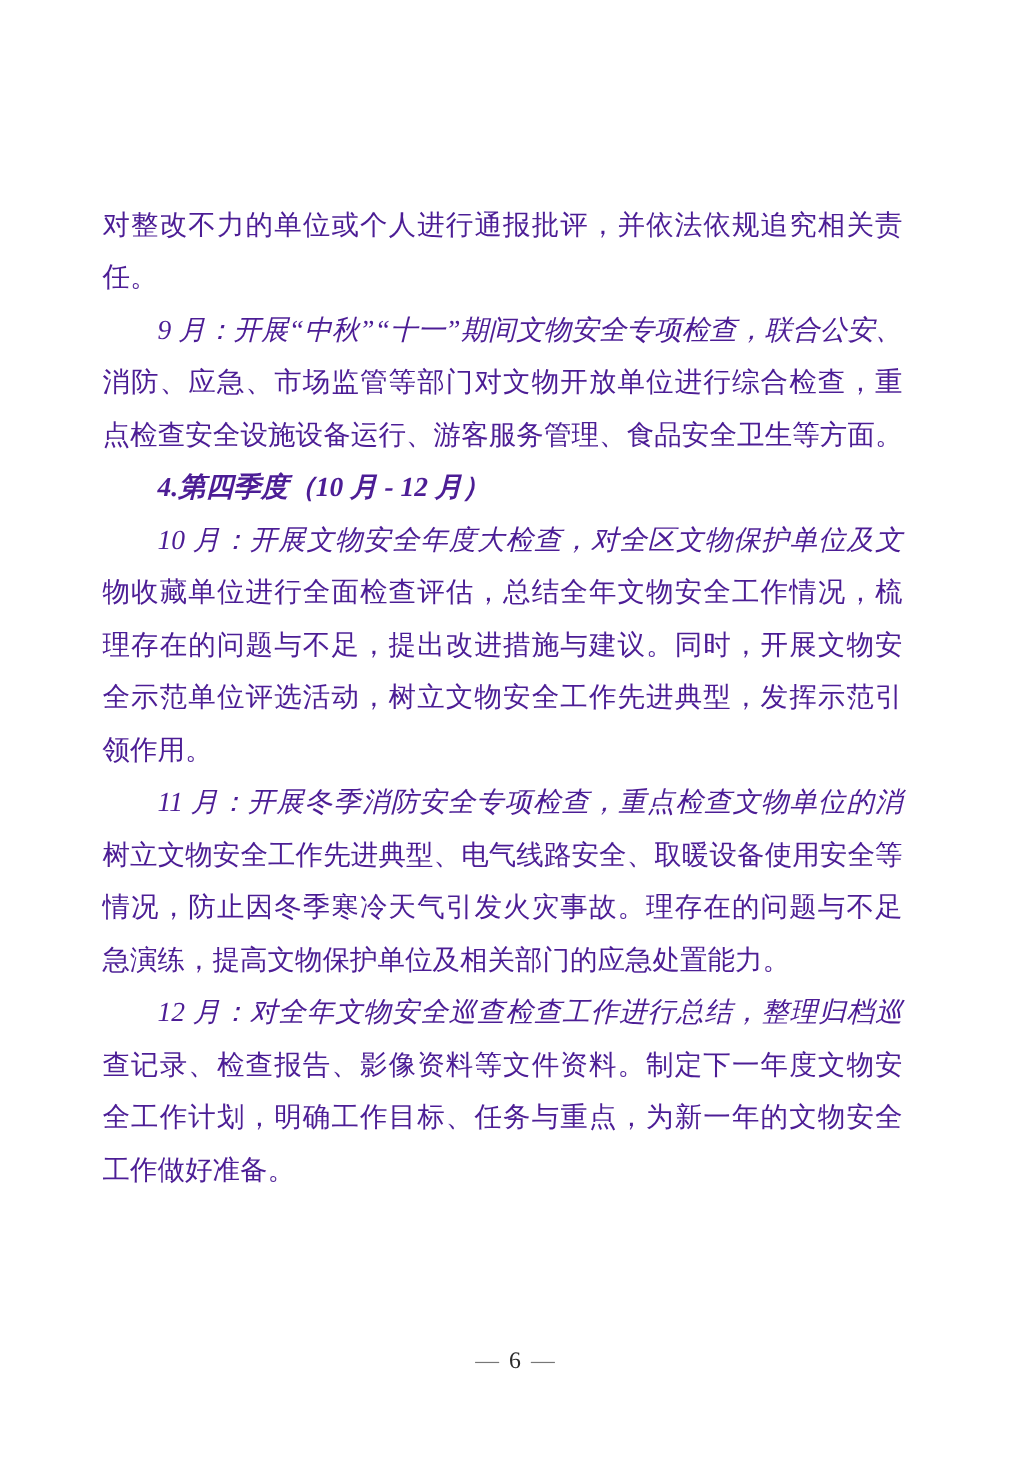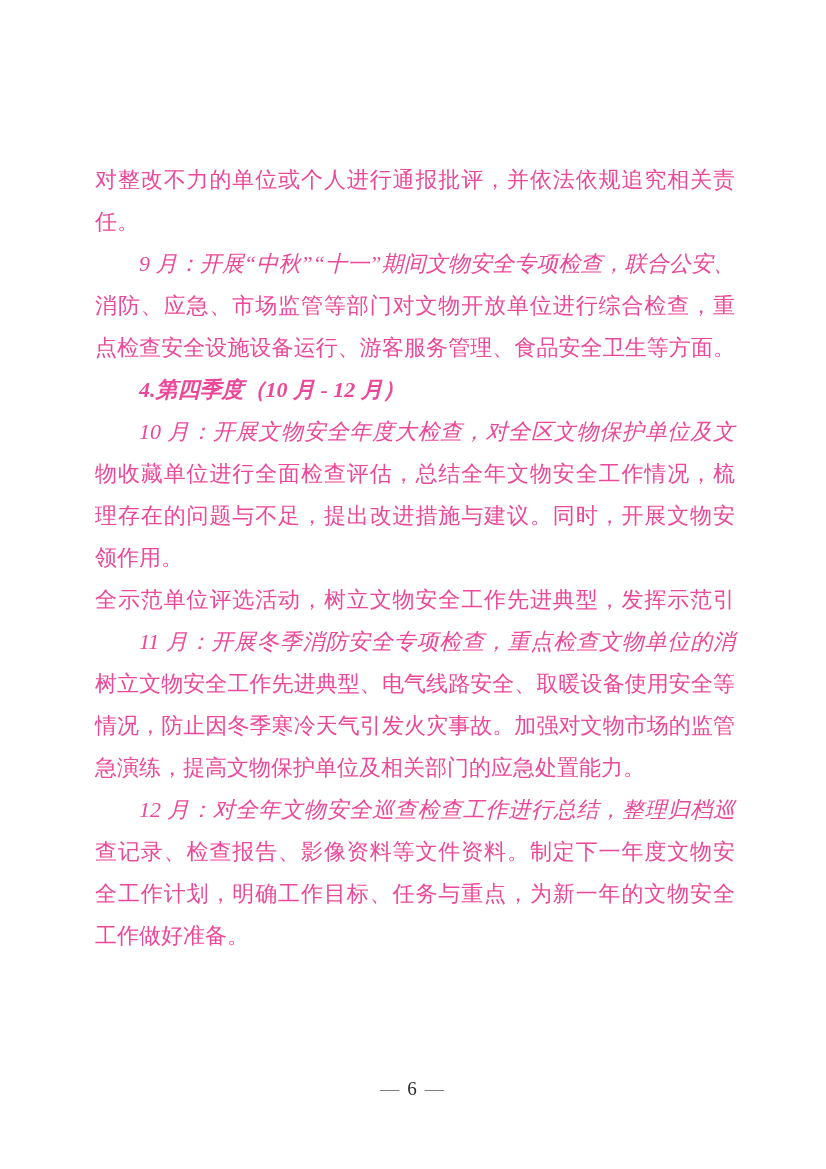--- a/index.html
+++ b/index.html
@@ -10,24 +10,24 @@
   .page {
     position: relative;
     width: 826px;
     height: 1169px;
     background: #ffffff;
     overflow: hidden;
     font-family: "Liberation Serif", "DejaVu Serif", serif;
   }
   .doc-body {
     position: absolute;
-    left: 95px;
+    left: 82px;
     top: 159px;
     width: 640px;
-    color: #ec4899;
+    color: #4c1d95;
     font-size: 22px;
   }
   .line {
     height: 42px;
     line-height: 42px;
     white-space: nowrap;
     text-align: left;
   }
   .line.justify {
     white-space: normal;
@@ -67,25 +67,25 @@
   <div class="doc-body">
       <div class="line justify">对整改不力的单位或个人进行通报批评，并依法依规追究相关责</div>
       <div class="line">任。</div>
       <div class="line justify indent">9 月：开展“中秋”“十一”期间文物安全专项检查，联合公安、</div>
       <div class="line justify">消防、应急、市场监管等部门对文物开放单位进行综合检查，重</div>
       <div class="line justify">点检查安全设施设备运行、游客服务管理、食品安全卫生等方面。</div>
       <div class="line indent bold">4.第四季度（10 月 - 12 月）</div>
       <div class="line justify indent">10 月：开展文物安全年度大检查，对全区文物保护单位及文</div>
       <div class="line justify">物收藏单位进行全面检查评估，总结全年文物安全工作情况，梳</div>
       <div class="line justify">理存在的问题与不足，提出改进措施与建议。同时，开展文物安</div>
+      <div class="line justify">全示范单位评选活动，树立文物安全工作先进典型，发挥示范引</div>
       <div class="line">领作用。</div>
-      <div class="line justify">全示范单位评选活动，树立文物安全工作先进典型，发挥示范引</div>
       <div class="line justify indent">11 月：开展冬季消防安全专项检查，重点检查文物单位的消</div>
       <div class="line justify">树立文物安全工作先进典型、电气线路安全、取暖设备使用安全等</div>
-      <div class="line justify">情况，防止因冬季寒冷天气引发火灾事故。加强对文物市场的监管</div>
+      <div class="line justify">情况，防止因冬季寒冷天气引发火灾事故。理存在的问题与不足</div>
       <div class="line">急演练，提高文物保护单位及相关部门的应急处置能力。</div>
       <div class="line justify indent">12 月：对全年文物安全巡查检查工作进行总结，整理归档巡</div>
       <div class="line justify">查记录、检查报告、影像资料等文件资料。制定下一年度文物安</div>
       <div class="line justify">全工作计划，明确工作目标、任务与重点，为新一年的文物安全</div>
       <div class="line">工作做好准备。</div>
     </div>
   <div class="footer">
     <span class="dash">—</span><span class="num">6</span><span class="dash">—</span>
   </div>
 </div>

